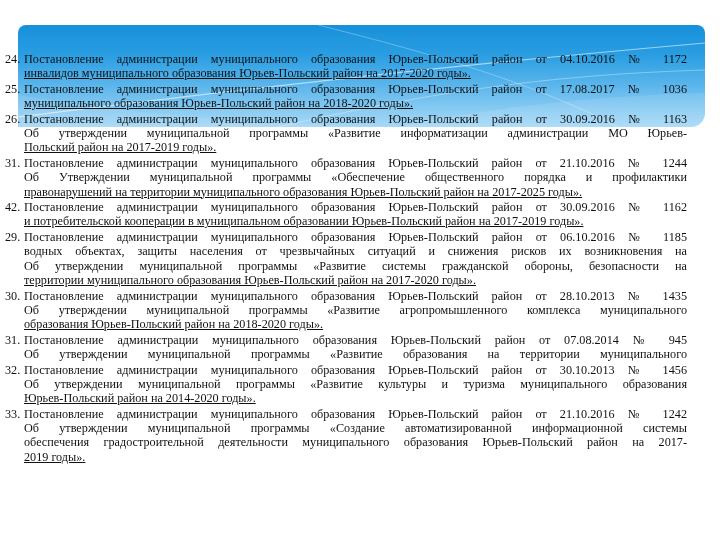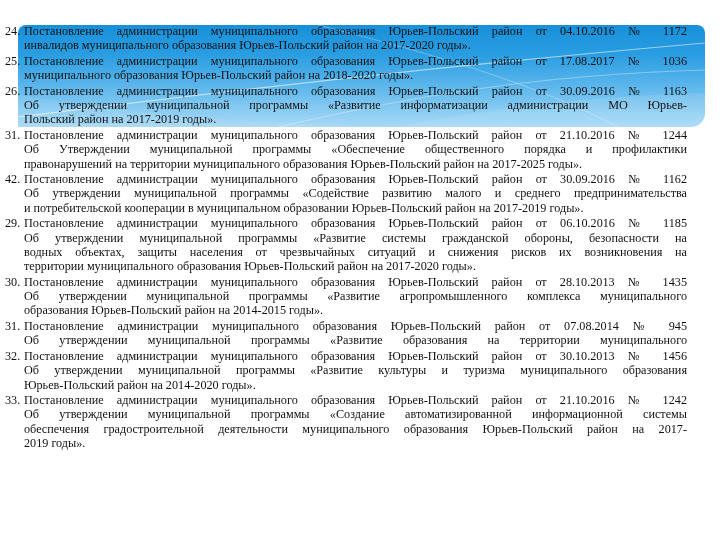--- a/index.html
+++ b/index.html
@@ -26,21 +26,21 @@
       overflow: hidden;
     }
     .banner svg {
       position: absolute;
       left: 0;
       top: 0;
     }
     .content {
       position: absolute;
       left: 5px;
-      top: 24px;
+      top: 52px;
       width: 682px;
       font-size: 12.2px;
       line-height: 14.3px;
     }
     .item {
       display: flex;
       margin-bottom: 1.3px;
     }
     .item-num {
       width: 19px;
@@ -51,20 +51,21 @@
       flex: 1 1 auto;
     }
     .line {
       display: block;
       text-align: justify;
       text-align-last: justify;
       white-space: nowrap;
     }
     .line.last {
       text-align-last: left;
+      text-decoration: underline;
     }
   </style>
 </head>
 <body>
 
 <div class="banner">
   <svg width="687" height="102" viewBox="0 0 687 102">
     <path d="M0 92 C 180 70, 380 45, 687 18" stroke="rgba(255,255,255,0.55)" stroke-width="1.2" fill="none"></path>
     <path d="M260 102 C 400 70, 520 50, 687 45" stroke="rgba(255,255,255,0.35)" stroke-width="1" fill="none"></path>
     <path d="M300 0 C 420 30, 520 60, 600 102" stroke="rgba(255,255,255,0.3)" stroke-width="1" fill="none"></path>
@@ -101,39 +102,38 @@
     <div class="item-body">
         <span class="line">Постановление администрации муниципального образования Юрьев-Польский район  от 21.10.2016 № 1244</span>
         <span class="line">Об Утверждении муниципальной программы «Обеспечение общественного порядка и профилактики</span>
         <span class="line last">правонарушений на территории муниципального образования Юрьев-Польский район на 2017-2025 годы».</span>
       </div>
   </div>
     <div class="item">
     <span class="item-num">42.</span>
     <div class="item-body">
         <span class="line">Постановление администрации муниципального образования Юрьев-Польский район  от 30.09.2016 № 1162</span>
-        <span class="line">Об утверждении муниципальной программы  «Содействие развитию малого и среднего предпринимательства</span>
         <span class="line last">и потребительской кооперации в муниципальном образовании Юрьев-Польский район на 2017-2019 годы».</span>
       </div>
   </div>
     <div class="item">
     <span class="item-num">29.</span>
     <div class="item-body">
         <span class="line">Постановление администрации муниципального образования Юрьев-Польский район  от 06.10.2016  № 1185</span>
+        <span class="line">водных объектах, защиты населения от чрезвычайных ситуаций и снижения рисков их возникновения на</span>
         <span class="line">Об утверждении муниципальной программы «Развитие системы гражданской обороны, безопасности на</span>
-        <span class="line">водных объектах, защиты населения от чрезвычайных ситуаций и снижения рисков их возникновения на</span>
         <span class="line last">территории муниципального образования Юрьев-Польский район на 2017-2020 годы».</span>
       </div>
   </div>
     <div class="item">
     <span class="item-num">30.</span>
     <div class="item-body">
         <span class="line">Постановление администрации муниципального образования Юрьев-Польский район  от 28.10.2013 № 1435</span>
         <span class="line">Об утверждении муниципальной программы «Развитие агропромышленного комплекса муниципального</span>
-        <span class="line last">образования Юрьев-Польский район на 2014-2015 годы».</span>
+        <span class="line last">образования Юрьев-Польский район на 2018-2020 годы».</span>
       </div>
   </div>
     <div class="item">
     <span class="item-num">31.</span>
     <div class="item-body">
         <span class="line">Постановление администрации муниципального образования Юрьев-Польский район  от 07.08.2014  № 945</span>
         <span class="line">Об утверждении муниципальной программы «Развитие образования на территории муниципального</span>
       </div>
   </div>
     <div class="item">

